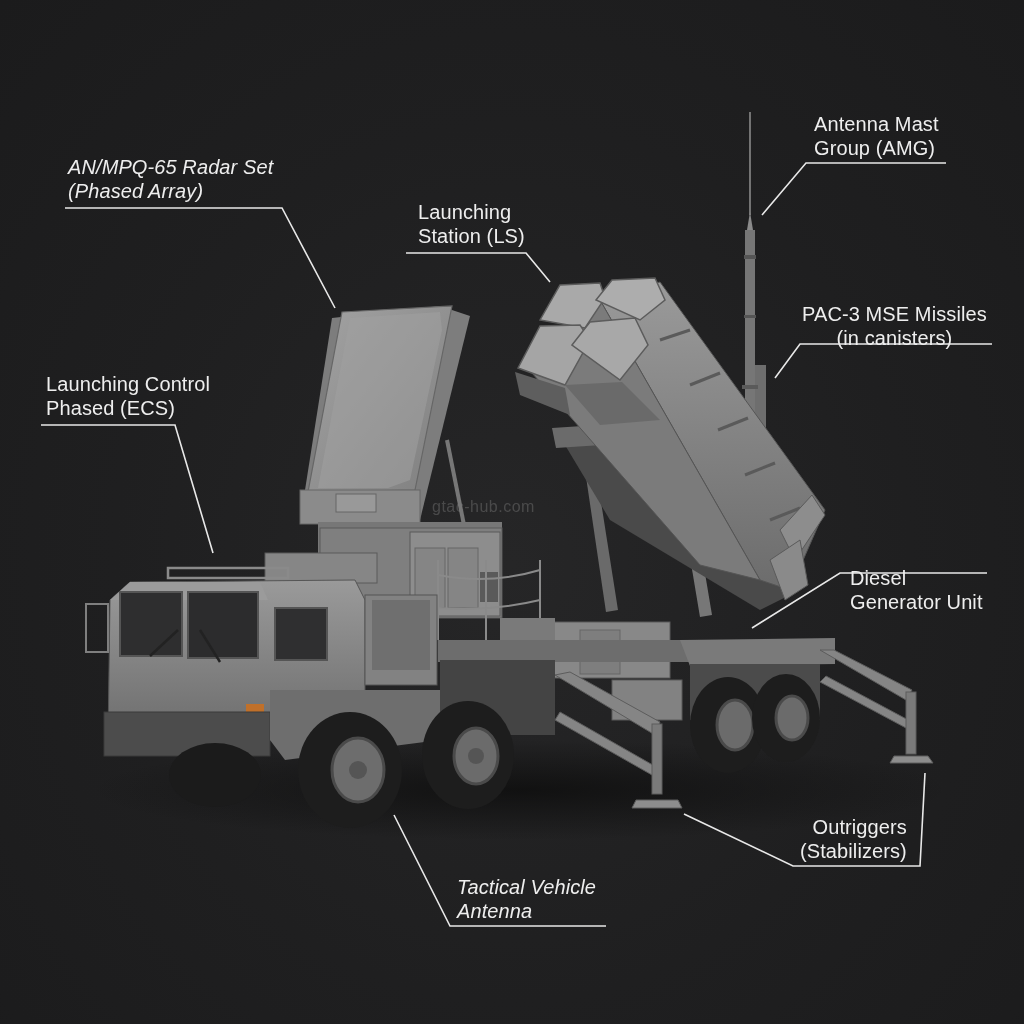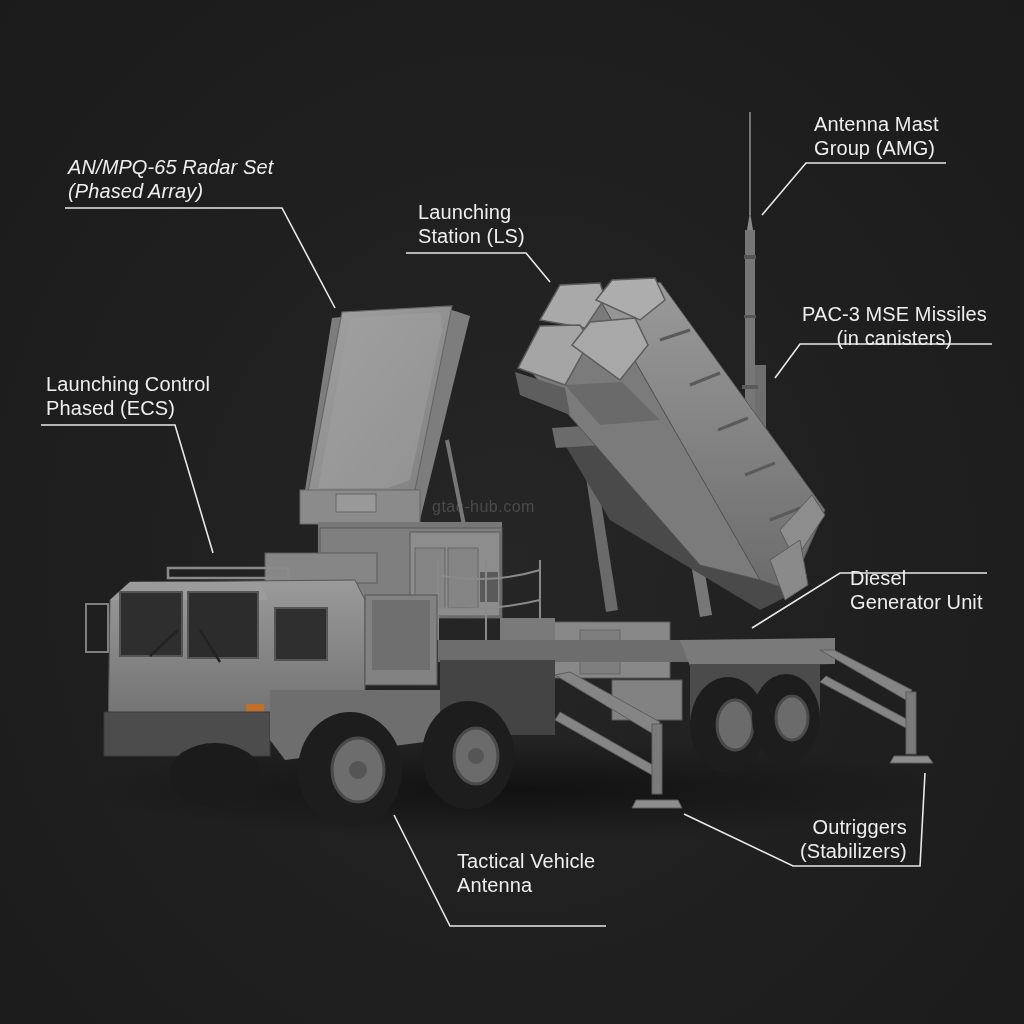--- a/index.html
+++ b/index.html
@@ -206,17 +206,17 @@
     <span>Phased (ECS)</span>
   </div>
   <div class="label" style="left:850px;top:522px;margin-top:44px;">
     <span>Diesel</span>
     <span>Generator Unit</span>
   </div>
   <div class="label" style="left:800px;top:815px;text-align:right;">
     <span>Outriggers</span>
     <span>(Stabilizers)</span>
   </div>
-  <div class="label" style="left:457px;top:849px;">
+  <div class="label" style="left:457px;top:875px;font-style:italic;">
     <span>Tactical Vehicle</span>
     <span>Antenna</span>
   </div>
 </div>
 
 </body></html>

